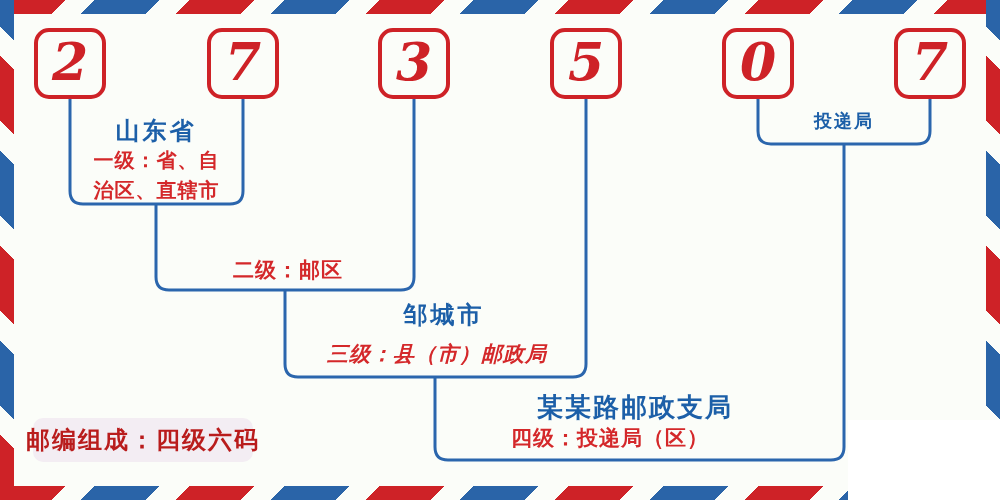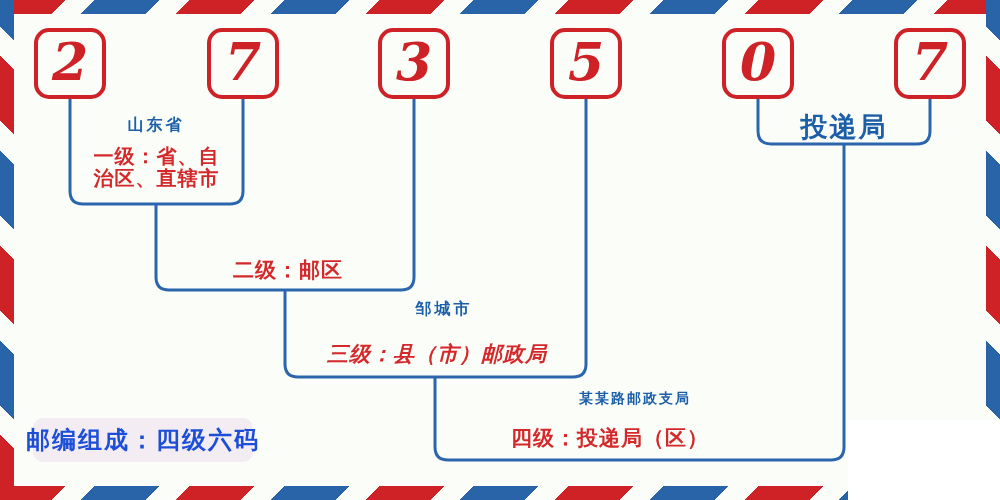--- a/index.html
+++ b/index.html
@@ -78,50 +78,50 @@
   }
   
   .lbl {
     position: absolute;
     text-align: center;
     font-weight: bold;
     white-space: nowrap;
   }
   .lbl-blue { color: #1c5fa8; }
   .lbl-red  { color: #d4282a; }
-  .lbl-region { font-size: 16px; letter-spacing: 3px; }
+  .lbl-region { font-size: 24px; letter-spacing: 3px; }
   .lbl-desc   { font-size: 21px; letter-spacing: 1px; }
   .lbl-shandong   { left: 56px;  top: 115px; width: 200px; }
   .lbl-level1desc {
     left: 86px; top: 145px; width: 141px;
-    font-size: 20px; line-height: 22px;
+    font-size: 20px; line-height: 30px;
     white-space: normal; letter-spacing: 1px;
   }
   .lbl-level2desc { left: 188px; top: 256px; width: 200px; }
   .lbl-zoucheng   { left: 344px; top: 299px; width: 200px; }
   .lbl-level3desc { left: 287px; top: 340px; width: 300px; font-style: italic; }
-  .lbl-branch     { left: 485px; top: 390px; width: 300px; font-size: 14px; letter-spacing: 2px; }
+  .lbl-branch     { left: 485px; top: 390px; width: 300px; font-size: 26px; letter-spacing: 2px; }
   .lbl-level4desc { left: 460px; top: 424px; width: 300px; }
-  .lbl-delivery   { left: 744px; top: 109px; width: 200px; font-size: 27px; letter-spacing: 2px; }
+  .lbl-delivery   { left: 744px; top: 109px; width: 200px; font-size: 18px; letter-spacing: 2px; }
   
   .badge {
     position: absolute;
     left: 33px; top: 418px;
     width: 220px; height: 44px;
     background: #f3edf3;
     border-radius: 10px;
     display: flex;
     align-items: center;
     justify-content: center;
   }
   .badge-text {
     font-size: 24px;
     font-weight: bold;
     letter-spacing: 2px;
-    color: #1d4ed8;
+    color: #b91c1c;
     white-space: nowrap;
   }
 </style>
 </head>
 <body>
 
 <div class="canvas">
 
   <div class="band band-h band-top"></div>
   <div class="band band-h band-bottom"></div>

